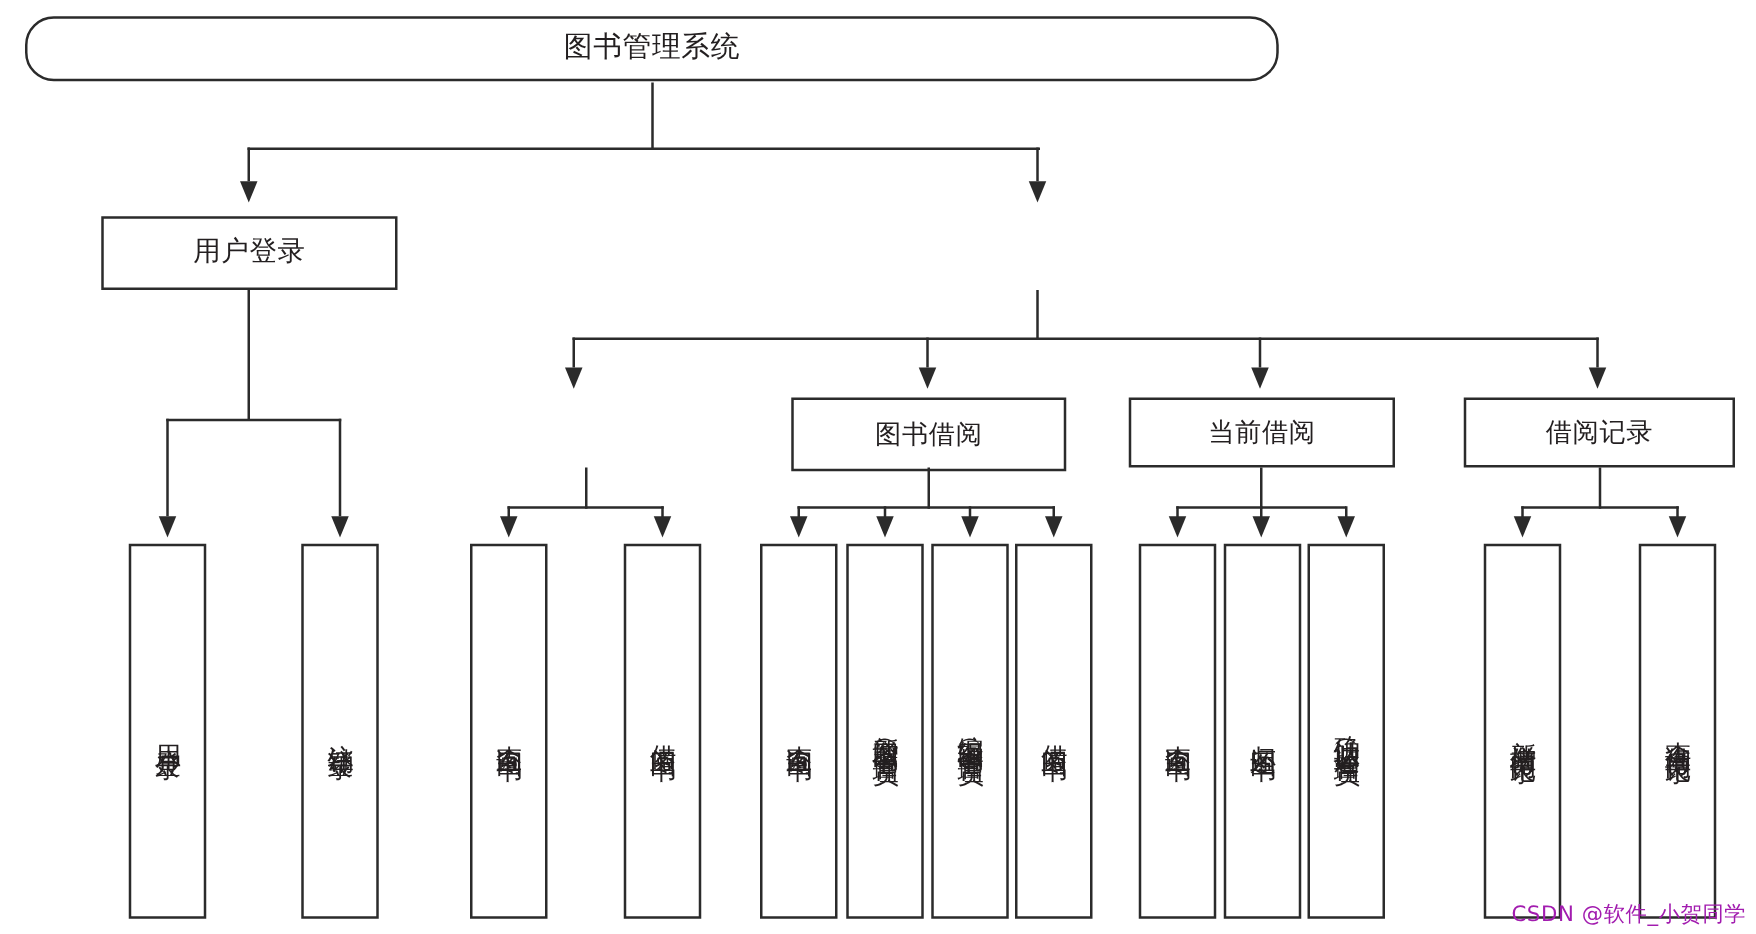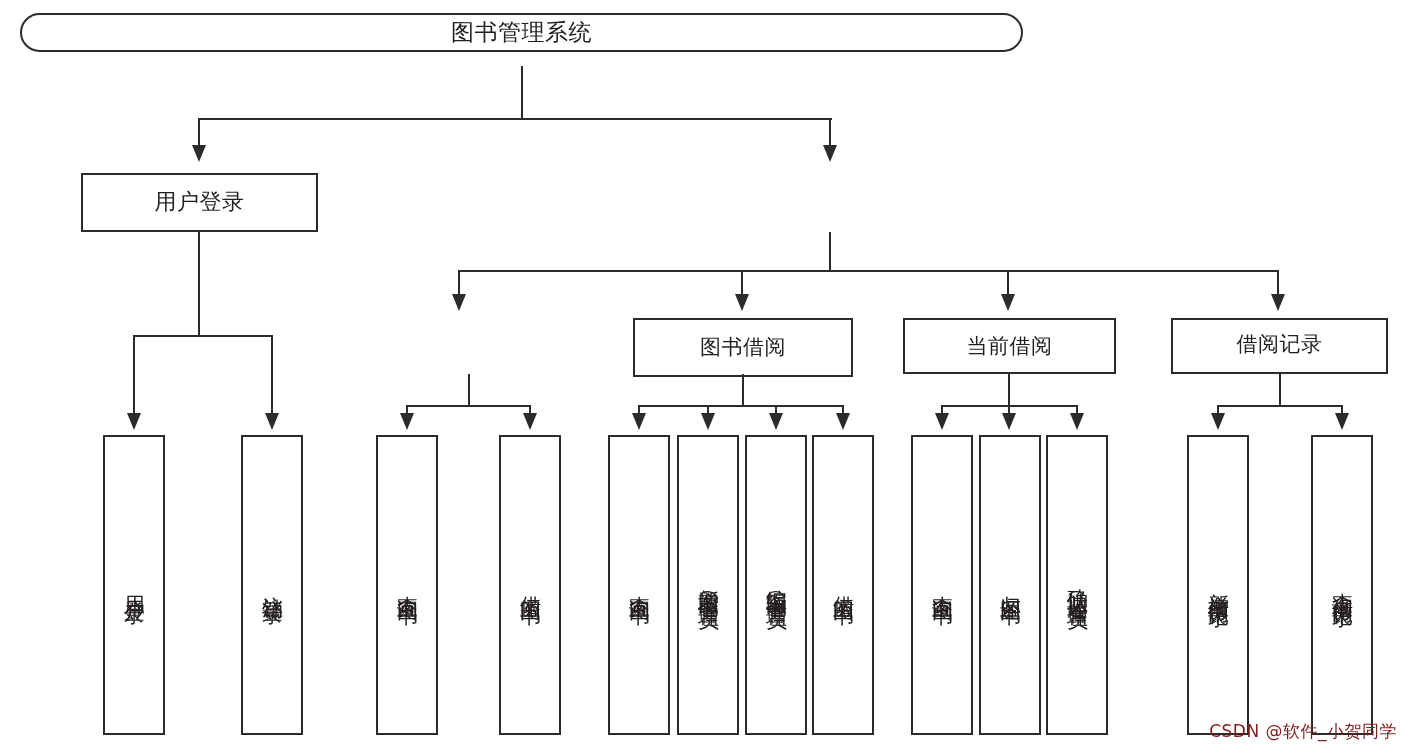--- a/index.html
+++ b/index.html
@@ -74,32 +74,32 @@
     border-right: 7px solid transparent;
     border-top: 17px solid #2b2b2b;
   }
 
   
   #watermark {
     position: absolute;
     right: 8px;
     bottom: 4px;
     font-size: 17px;
-    color: #7f1d1d;
+    color: #a21caf;
     white-space: nowrap;
     letter-spacing: 0.5px;
     pointer-events: none;
   }
 </style>
 </head>
 <body>
 
 <div id="canvas">
 
-  <div class="node root" style="left:20px; top:13px; width:1003px; height:39px;border-radius:23px;">
+  <div class="node root" style="left:20px; top:13px; width:1003px; height:52px;border-radius:23px;">
     <span class="label">图书管理系统</span>
   </div>
 
   <div class="ln v" style="left:521px; top:66px; height:53px;"></div>
 
   <div class="ln h" style="left:198px; top:118px; width:634px;"></div>
 
   <div class="ln v" style="left:198px; top:118px; height:27px;"></div>
   <div class="arrow" style="left:192px; top:145px;"></div>
   <div class="ln v" style="left:829px; top:118px; height:27px;"></div>
@@ -135,21 +135,21 @@
   <div class="arrow" style="left:1001px; top:294px;"></div>
   <div class="ln v" style="left:1277px; top:270px; height:24px;"></div>
   <div class="arrow" style="left:1271px; top:294px;"></div>
 
   <div class="node lvl3" style="left:633px; top:318px; width:220px; height:59px;">
     <span class="label">图书借阅</span>
   </div>
   <div class="node lvl3" style="left:903px; top:318px; width:213px; height:56px;">
     <span class="label">当前借阅</span>
   </div>
-  <div class="node lvl3" style="left:1171px; top:318px; width:217px; height:56px;font-family:Liberation Mono, monospace;">
+  <div class="node lvl3" style="left:1171px; top:318px; width:217px; height:56px;">
     <span class="label">借阅记录</span>
   </div>
 
   <div class="ln v" style="left:468px; top:374px; height:33px;"></div>
   <div class="ln h" style="left:406px; top:405px; width:125px;"></div>
   <div class="ln v" style="left:406px; top:405px; height:10px;"></div>
   <div class="arrow" style="left:400px; top:413px;"></div>
   <div class="ln v" style="left:529px; top:405px; height:10px;"></div>
   <div class="arrow" style="left:523px; top:413px;"></div>
 

